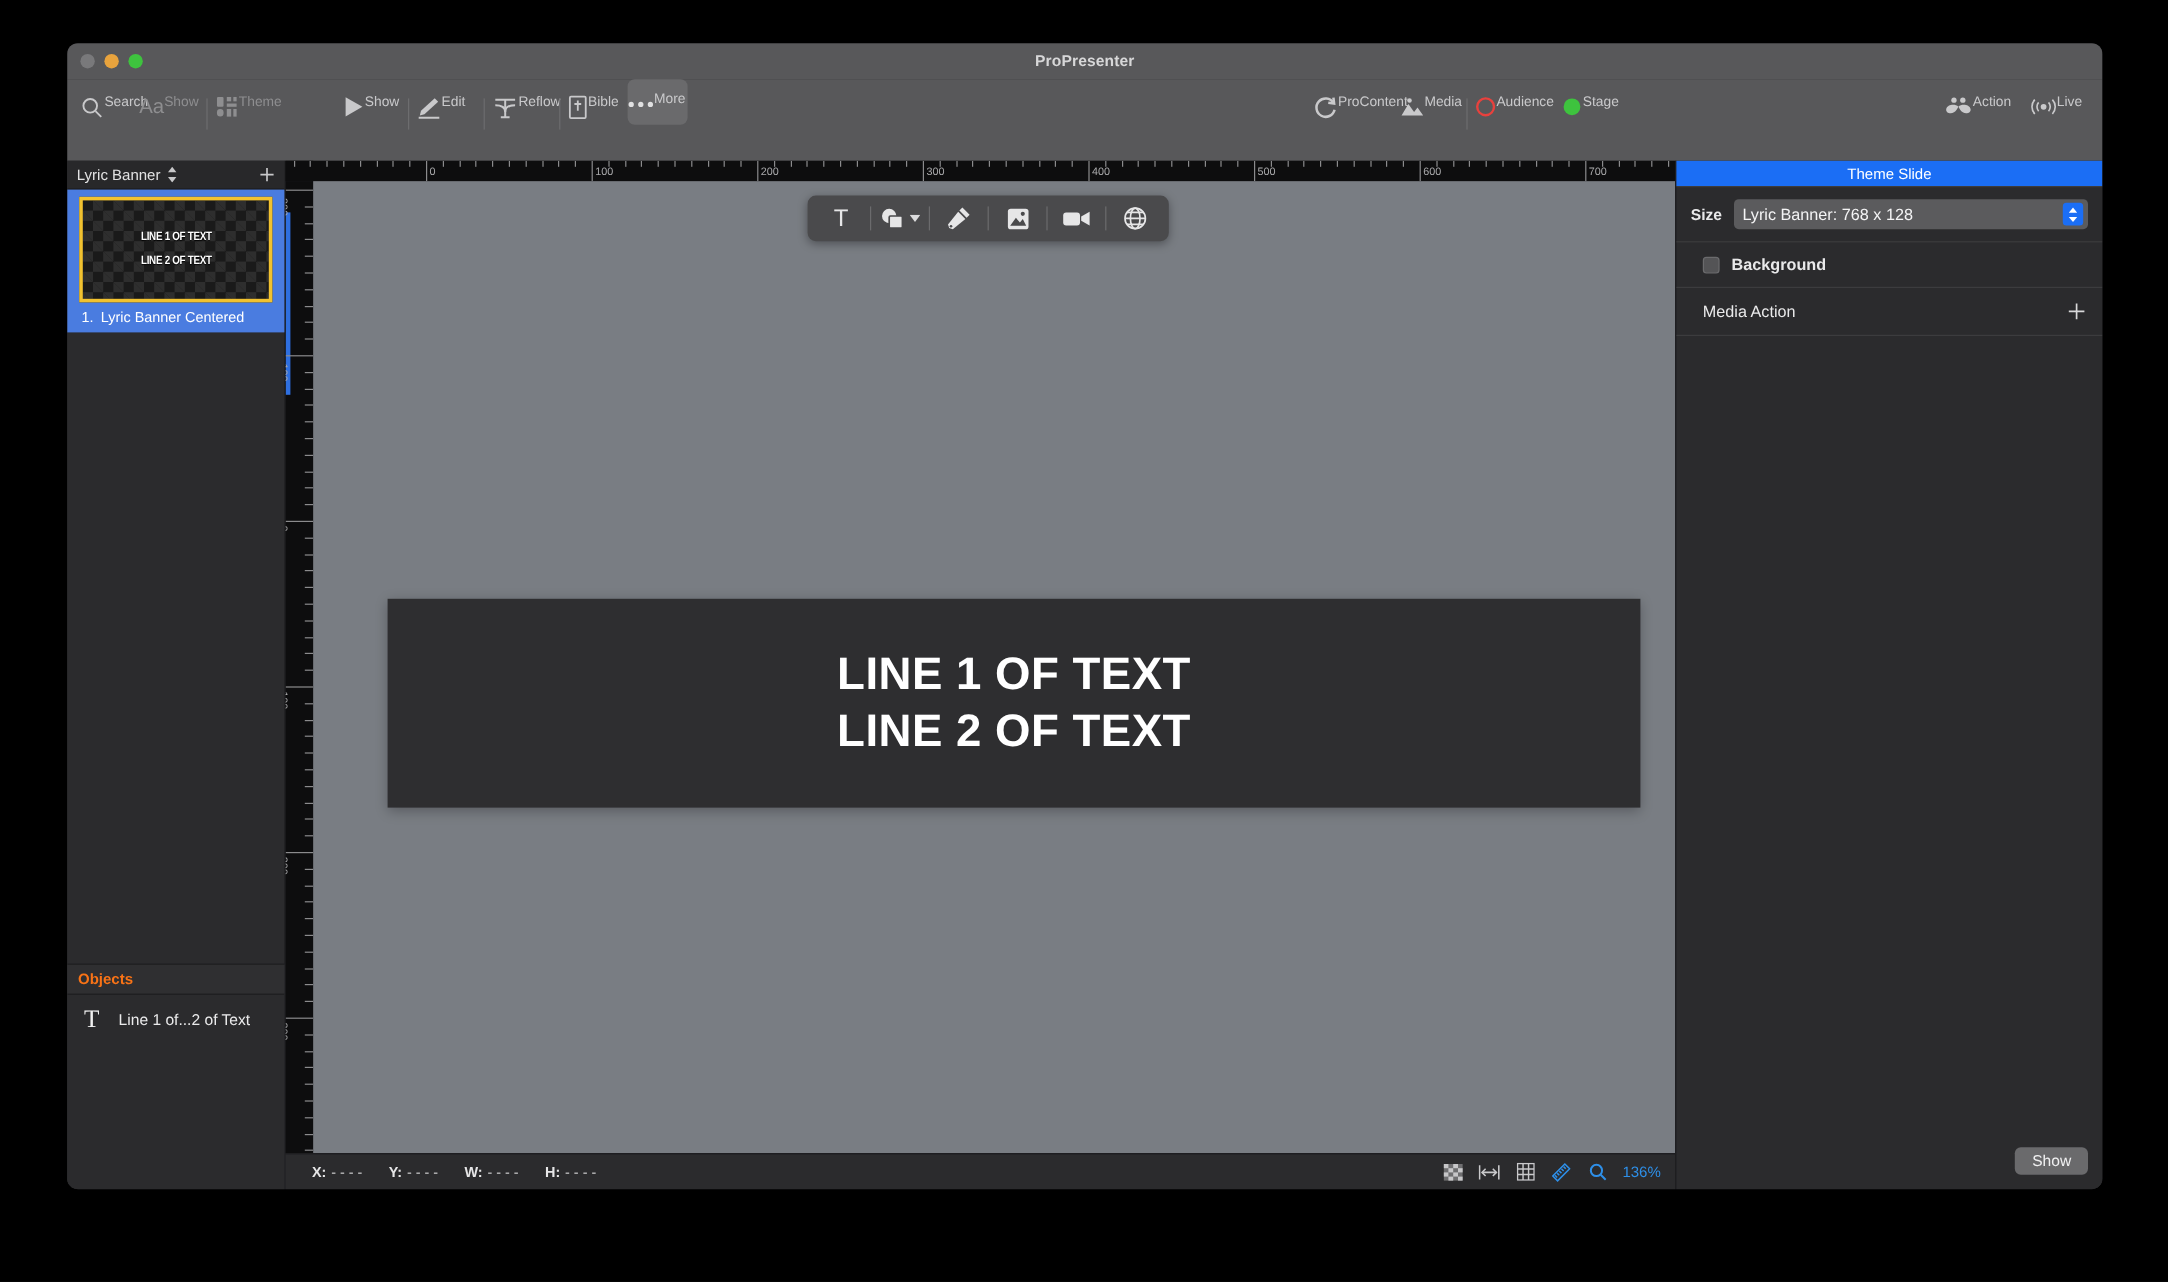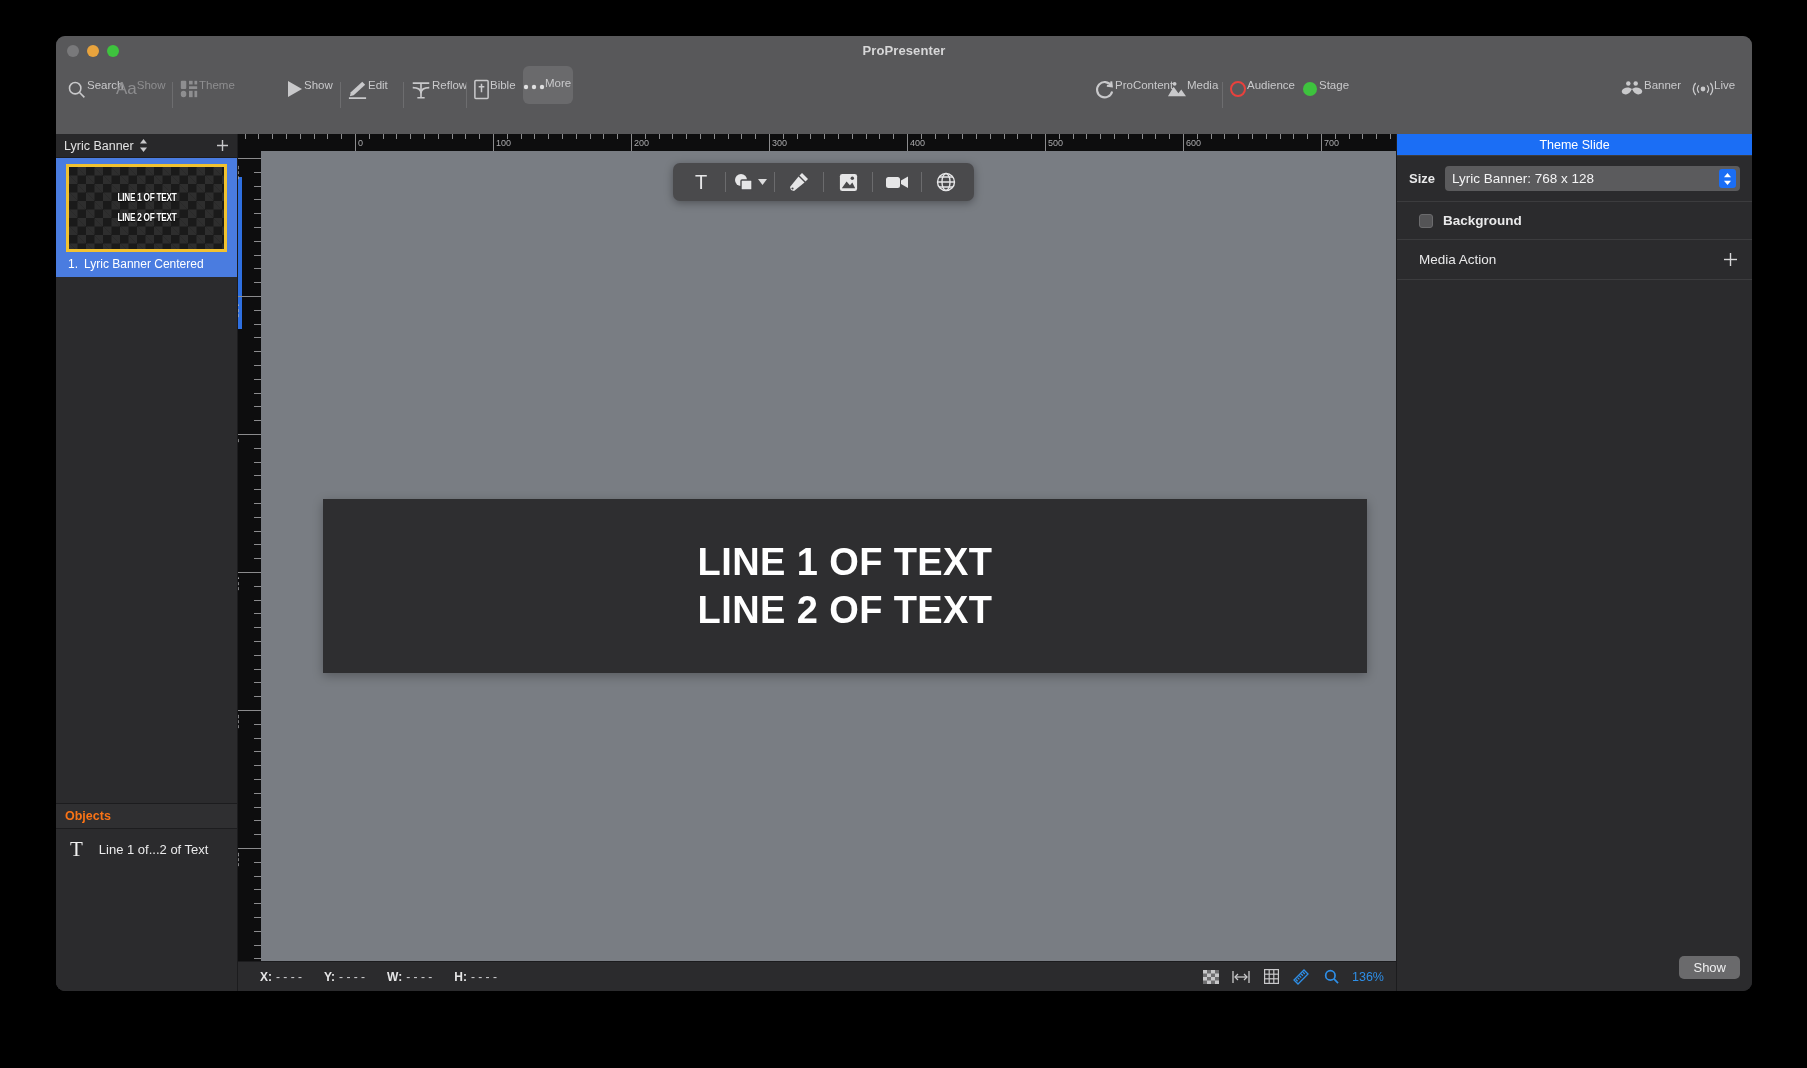--- a/index.html
+++ b/index.html
@@ -353,21 +353,21 @@
     <div class="tgroup" style="right:10px;">
       <div class="titem wide">
         <span class="glyph">
           <svg width="24" height="20" viewBox="0 0 26 20" fill="#c9c9cb">
             <circle cx="9" cy="4" r="2.4"></circle>
               <circle cx="17" cy="4" r="2.4"></circle>
             <path d="M13 10 C10 7 3 8 2 12 C1.3 15.5 6 17 9 15 C11 13.7 12 12 13 10 Z"></path>
             <path d="M13 10 C16 7 23 8 24 12 C24.7 15.5 20 17 17 15 C15 13.7 14 12 13 10 Z"></path>
           </svg>
         </span>
-        <span class="lbl">Banner</span>
+        <span class="lbl">Action</span>
       </div>
       <div class="titem">
         <span class="glyph">
           <svg width="22" height="18" viewBox="0 0 24 18" fill="none" stroke="#c9c9cb" stroke-width="1.5">
             <circle cx="12" cy="9" r="2.6" fill="#c9c9cb" stroke="none"></circle>
             <path d="M7.5 5 A6 6 0 0 0 7.5 13"></path>
               <path d="M16.5 5 A6 6 0 0 1 16.5 13"></path>
             <path d="M4 2.5 A9.5 9.5 0 0 0 4 15.5"></path>
               <path d="M20 2.5 A9.5 9.5 0 0 1 20 15.5"></path>
           </svg>

